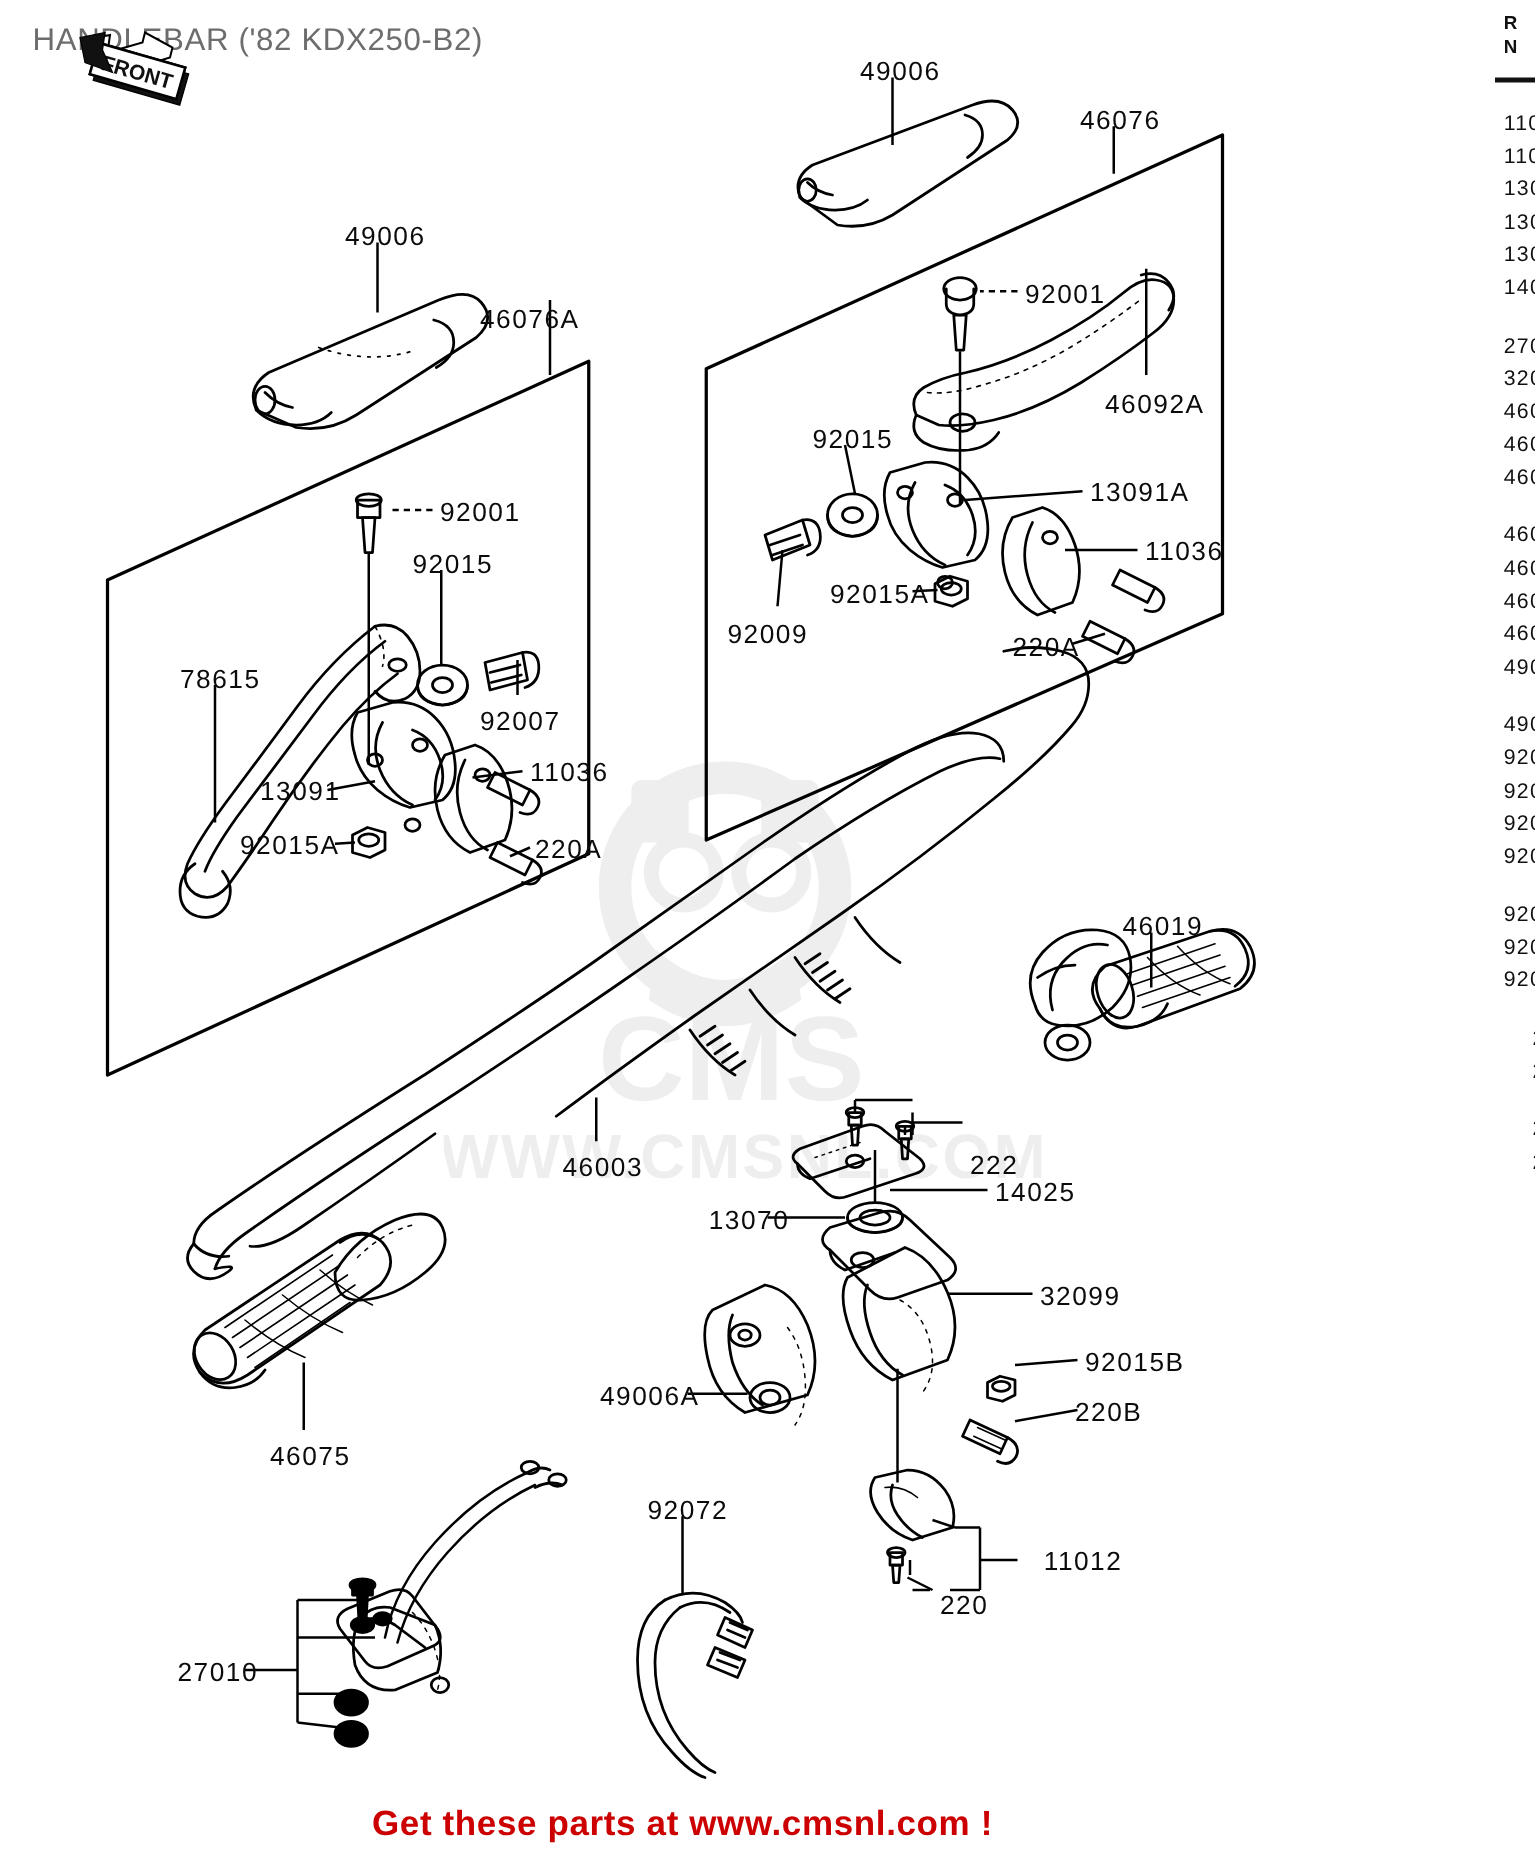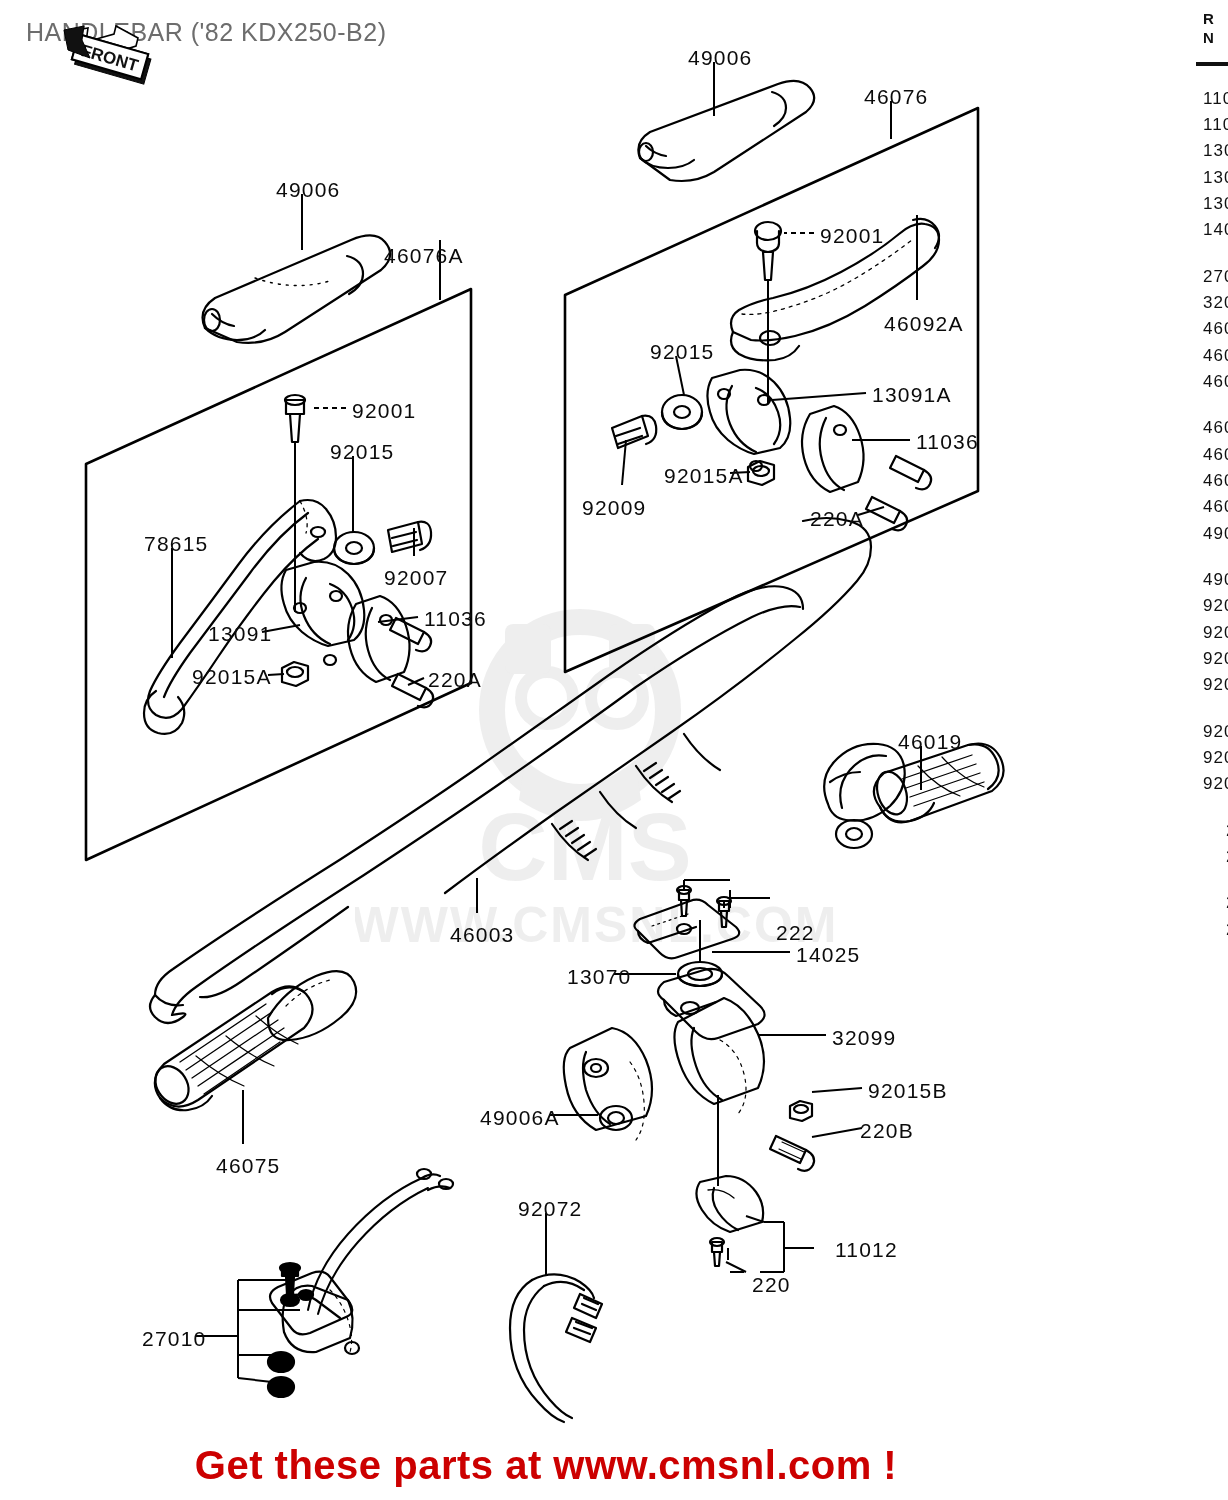--- a/index.html
+++ b/index.html
@@ -91,21 +91,21 @@
     white-space: nowrap;
     font-family: Liberation Sans, sans-serif;
   }
 
   
   #footer {
     position: absolute;
     left: 0; top: 1443px;
     width: 1092px;
     text-align: center;
-    font-size: 40px;
+    font-size: 28px;
     font-weight: bold;
     color: #cc0000;
     letter-spacing: 0.5px;
     font-family: "Liberation Sans", sans-serif;
   }
 </style>
 </head>
 <body>
 
 <div id="page">

